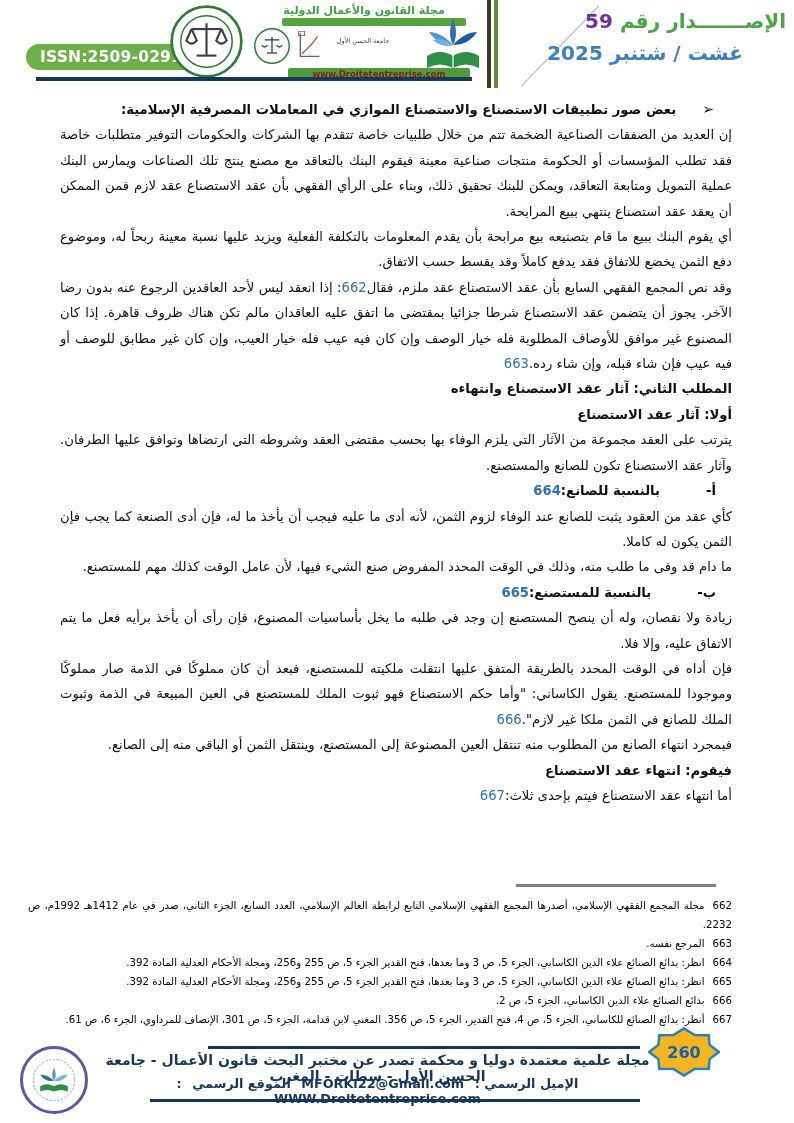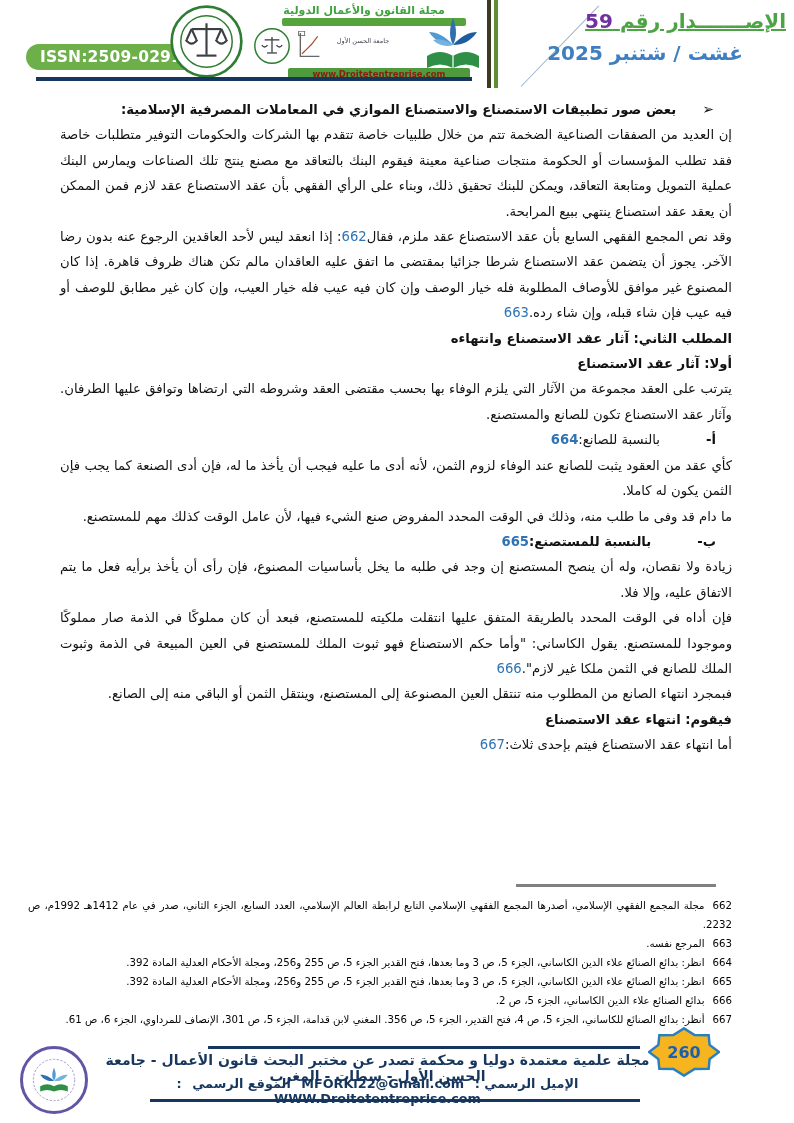--- a/index.html
+++ b/index.html
@@ -18,21 +18,21 @@
   .j-seal2{position:absolute;left:2px;top:0px;}
   .j-chart{position:absolute;left:44px;top:3px;}
   .j-univ{position:absolute;left:76px;top:10px;font-size:6.5px;color:#445;direction:rtl;text-align:center;width:70px;line-height:7.5px;}
   .j-flower{position:absolute;right:-8px;top:-12px;}
   .j-site{margin:0 6px 0 36px;background:#4e9a3c;color:#8b1a12;font-weight:bold;font-size:8.5px;
           text-align:center;padding:1px 0;border-radius:2px;}
   .vbar{position:absolute;top:0;height:88px;width:4px;}
   .vbar1{left:487px;background:#3b3a22;}
   .vbar2{left:494px;background:#5d8f33;}
   .issue{position:absolute;left:504px;top:6px;width:282px;direction:rtl;text-align:right;padding-right:6px;}
-  .issue-l1{font-size:20px;font-weight:bold;color:#4ca445;line-height:30px;white-space:nowrap;text-decoration:underline;}
+  .issue-l1{font-size:20px;font-weight:bold;color:#4ca445;line-height:30px;white-space:nowrap;}
   .issue-num{color:#7030a0;}
   .issue-l2{font-size:20px;font-weight:bold;color:#3f7ec0;line-height:34px;white-space:nowrap;text-align:center;}
   .diag{position:absolute;left:521px;top:86px;width:112px;border-top:1.5px solid #9fb3c8;
         transform:rotate(-46deg);transform-origin:left center;}
   
   .content{position:absolute;top:97px;right:62px;width:672px;direction:rtl;text-align:justify;
            font-size:13.2px;line-height:25.4px;color:#111;}
   .blk{margin:0;}
   .arrow-heading{font-weight:bold;padding-right:18px;}
   .arrow-heading .arrow{font-size:14px;margin-left:26px;display:inline-block;}
@@ -127,25 +127,26 @@
       <span class="issue-num">59</span>
     </div>
     <div class="issue-l2">غشت / شتنبر 2025</div>
   </div>
 
   <div class="header-rule"></div>
 
   <div class="content">
       <div class="blk arrow-heading"><span class="arrow">➢</span><span>بعض صور تطبيقات الاستصناع والاستصناع الموازي في المعاملات المصرفية الإسلامية:</span></div>
       <div class="blk para"><span>إن العديد من الصفقات الصناعية الضخمة تتم من خلال طلبيات خاصة تتقدم بها الشركات والحكومات التوفير متطلبات خاصة فقد تطلب المؤسسات أو الحكومة منتجات صناعية معينة فيقوم البنك بالتعاقد مع مصنع ينتج تلك الصناعات ويمارس البنك عملية التمويل ومتابعة التعاقد، ويمكن للبنك تحقيق ذلك، وبناء على الرأي الفقهي بأن عقد الاستصناع عقد لازم فمن الممكن أن يعقد عقد استصناع ينتهي ببيع المرابحة.</span></div>
+      <div class="blk para"><span>أي يقوم البنك ببيع ما قام بتصنيعه بيع مرابحة بأن يقدم المعلومات بالتكلفة الفعلية ويزيد عليها نسبة معينة ربحاً له، وموضوع دفع الثمن يخضع للاتفاق فقد يدفع كاملاً وقد يقسط حسب الاتفاق.</span></div>
       <div class="blk para"><span>وقد نص المجمع الفقهي السابع بأن عقد الاستصناع عقد ملزم، فقال</span><span class="ref">662</span><span>: إذا انعقد ليس لأحد العاقدين الرجوع عنه بدون رضا الآخر. يجوز أن يتضمن عقد الاستصناع شرطا جزائيا بمقتضى ما اتفق عليه العاقدان مالم تكن هناك ظروف قاهرة. إذا كان المصنوع غير موافق للأوصاف المطلوبة فله خيار الوصف وإن كان فيه عيب فله خيار العيب، وإن كان غير مطابق للوصف أو فيه عيب فإن شاء قبله، وإن شاء رده.</span><span class="ref">663</span></div>
       <div class="blk heading"><span>المطلب الثاني: آثار عقد الاستصناع وانتهاءه</span></div>
       <div class="blk heading"><span>أولا: آثار عقد الاستصناع</span></div>
       <div class="blk para"><span>يترتب على العقد مجموعة من الآثار التي يلزم الوفاء بها بحسب مقتضى العقد وشروطه التي ارتضاها وتوافق عليها الطرفان. وآثار عقد الاستصناع تكون للصانع والمستصنع.</span></div>
-      <div class="blk item"><span class="marker">أ-</span><span style="font-weight: normal;">بالنسبة للصانع:</span><span class="ref">664</span></div>
+      <div class="blk item"><span class="marker">أ-</span><span style="font-weight: bold;">بالنسبة للصانع:</span><span class="ref">664</span></div>
       <div class="blk para"><span>كأي عقد من العقود يثبت للصانع عند الوفاء لزوم الثمن، لأنه أدى ما عليه فيجب أن يأخذ ما له، فإن أدى الصنعة كما يجب فإن الثمن يكون له كاملا.</span></div>
       <div class="blk para"><span>ما دام قد وفى ما طلب منه، وذلك في الوقت المحدد المفروض صنع الشيء فيها، لأن عامل الوقت كذلك مهم للمستصنع.</span></div>
       <div class="blk item"><span class="marker">ب-</span><span style="font-weight: bold;">بالنسبة للمستصنع:</span><span class="ref">665</span></div>
       <div class="blk para"><span>زيادة ولا نقصان، وله أن ينصح المستصنع إن وجد في طلبه ما يخل بأساسيات المصنوع، فإن رأى أن يأخذ برأيه فعل ما يتم الاتفاق عليه، وإلا فلا.</span></div>
       <div class="blk para"><span>فإن أداه في الوقت المحدد بالطريقة المتفق عليها انتقلت ملكيته للمستصنع، فبعد أن كان مملوكًا في الذمة صار مملوكًا وموجودا للمستصنع. يقول الكاساني: "وأما حكم الاستصناع فهو ثبوت الملك للمستصنع في العين المبيعة في الذمة وثبوت الملك للصانع في الثمن ملكا غير لازم".</span><span class="ref">666</span></div>
       <div class="blk para"><span>فبمجرد انتهاء الصانع من المطلوب منه تنتقل العين المصنوعة إلى المستصنع، وينتقل الثمن أو الباقي منه إلى الصانع.</span></div>
       <div class="blk heading"><span>فيقوم: انتهاء عقد الاستصناع</span></div>
       <div class="blk para"><span>أما انتهاء عقد الاستصناع فيتم بإحدى ثلاث:</span><span class="ref">667</span></div>
     </div>
 

